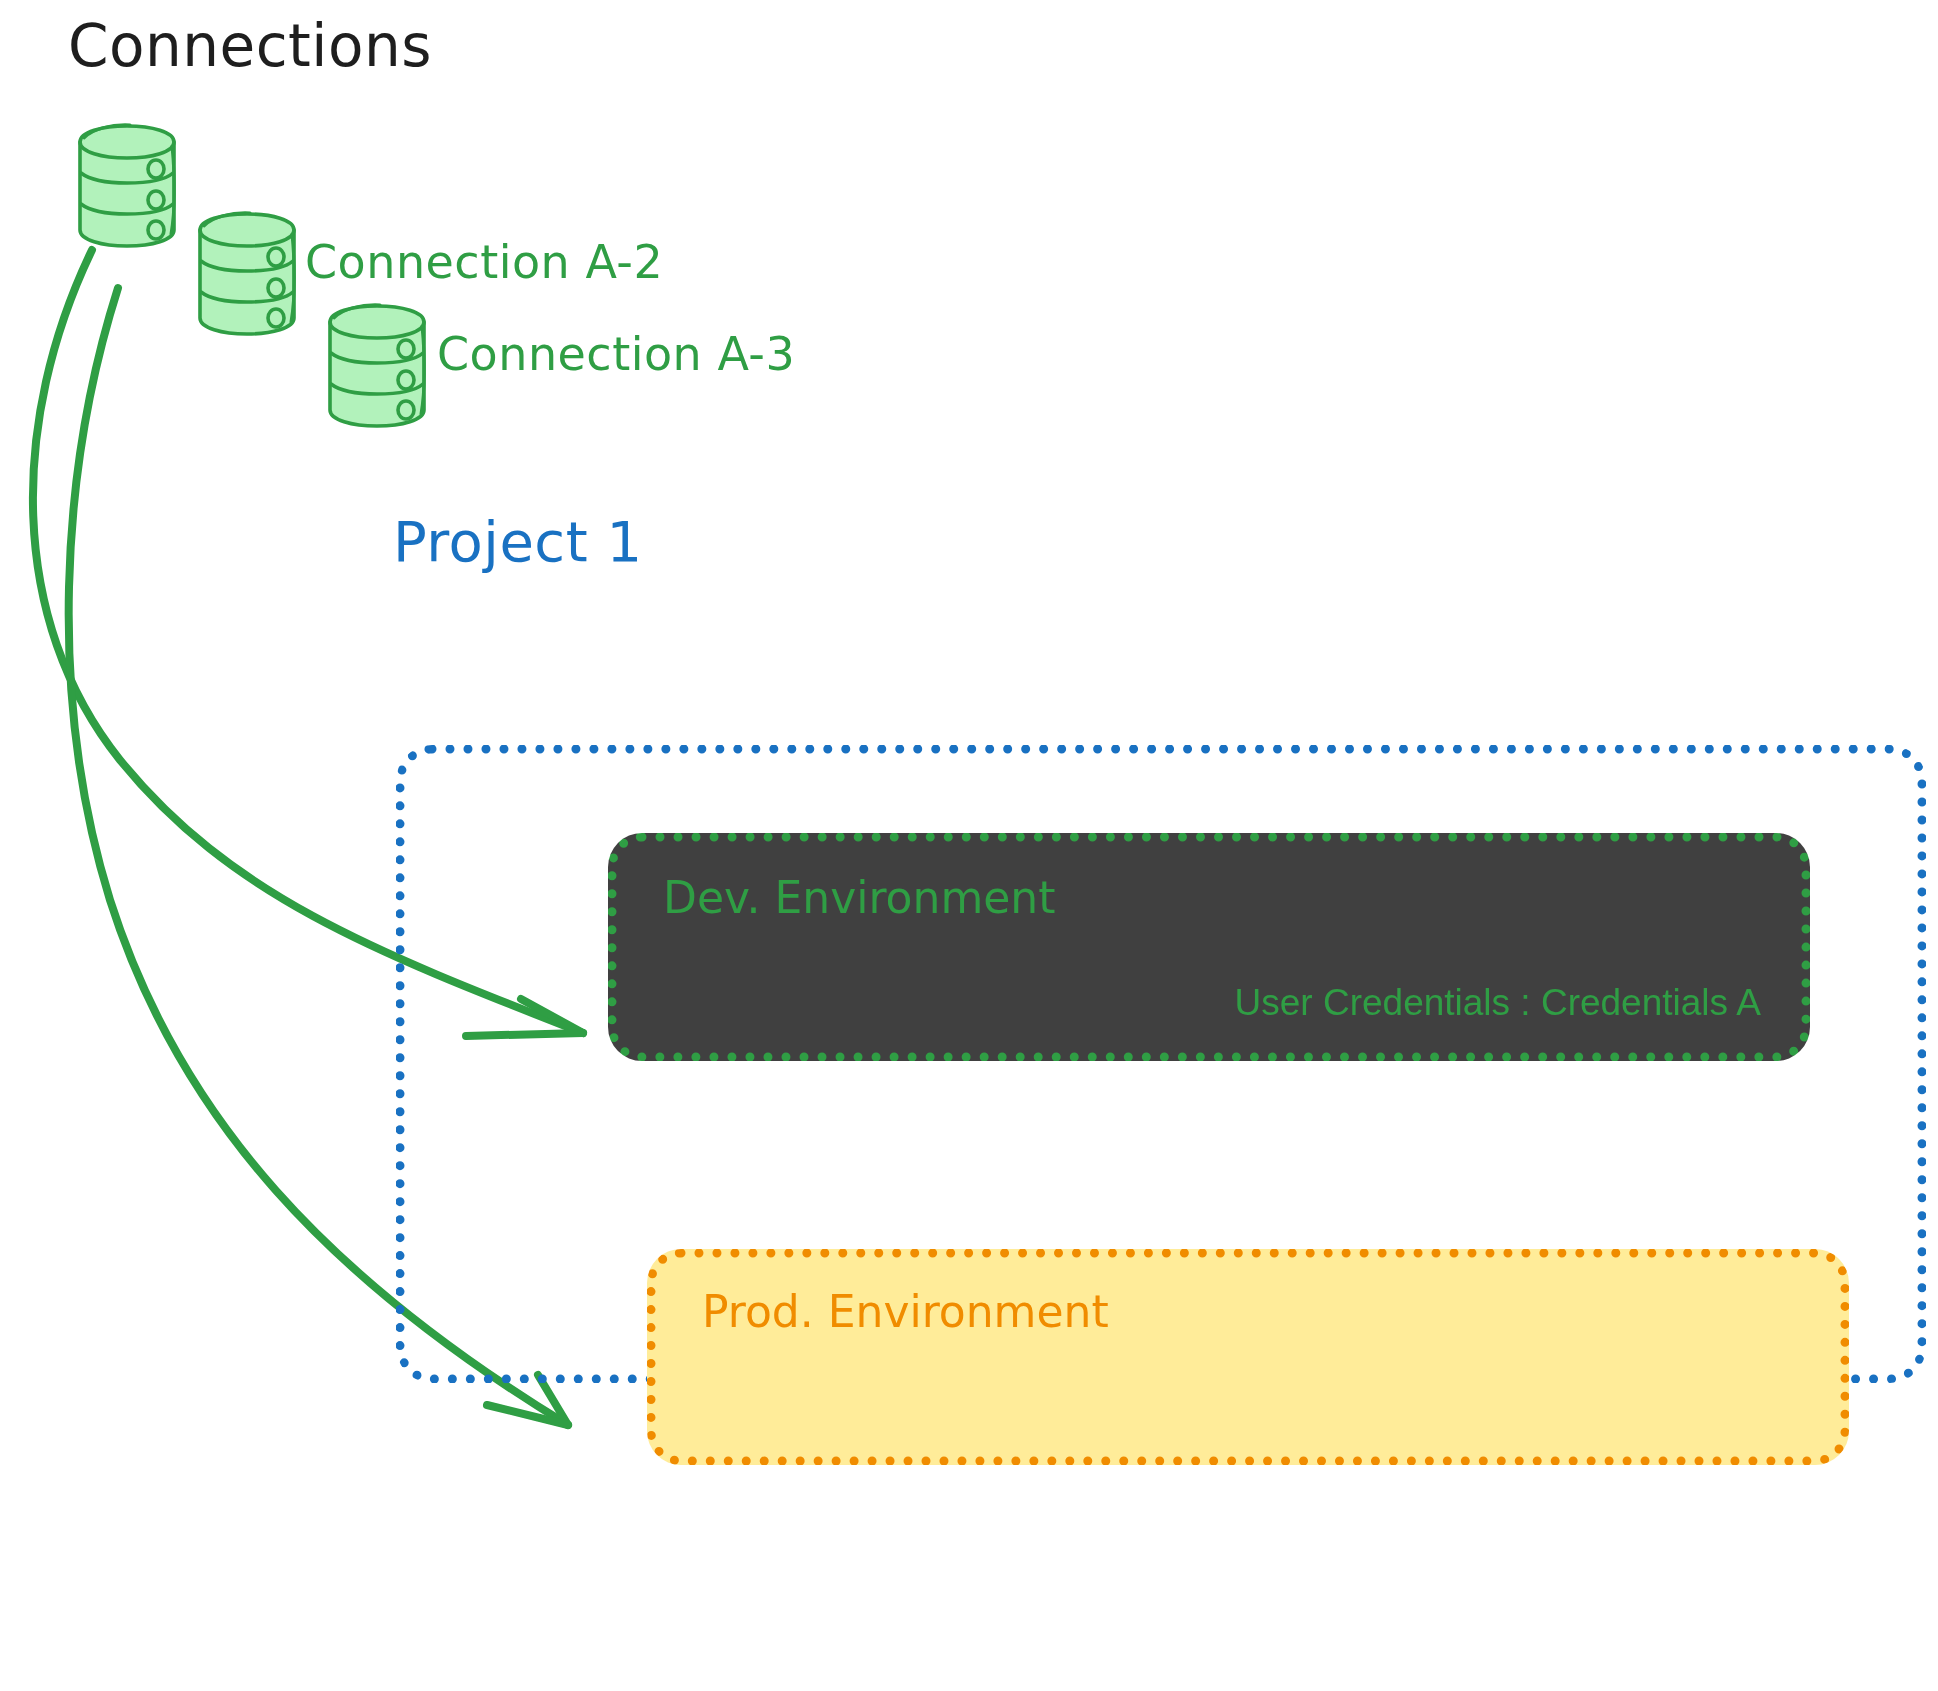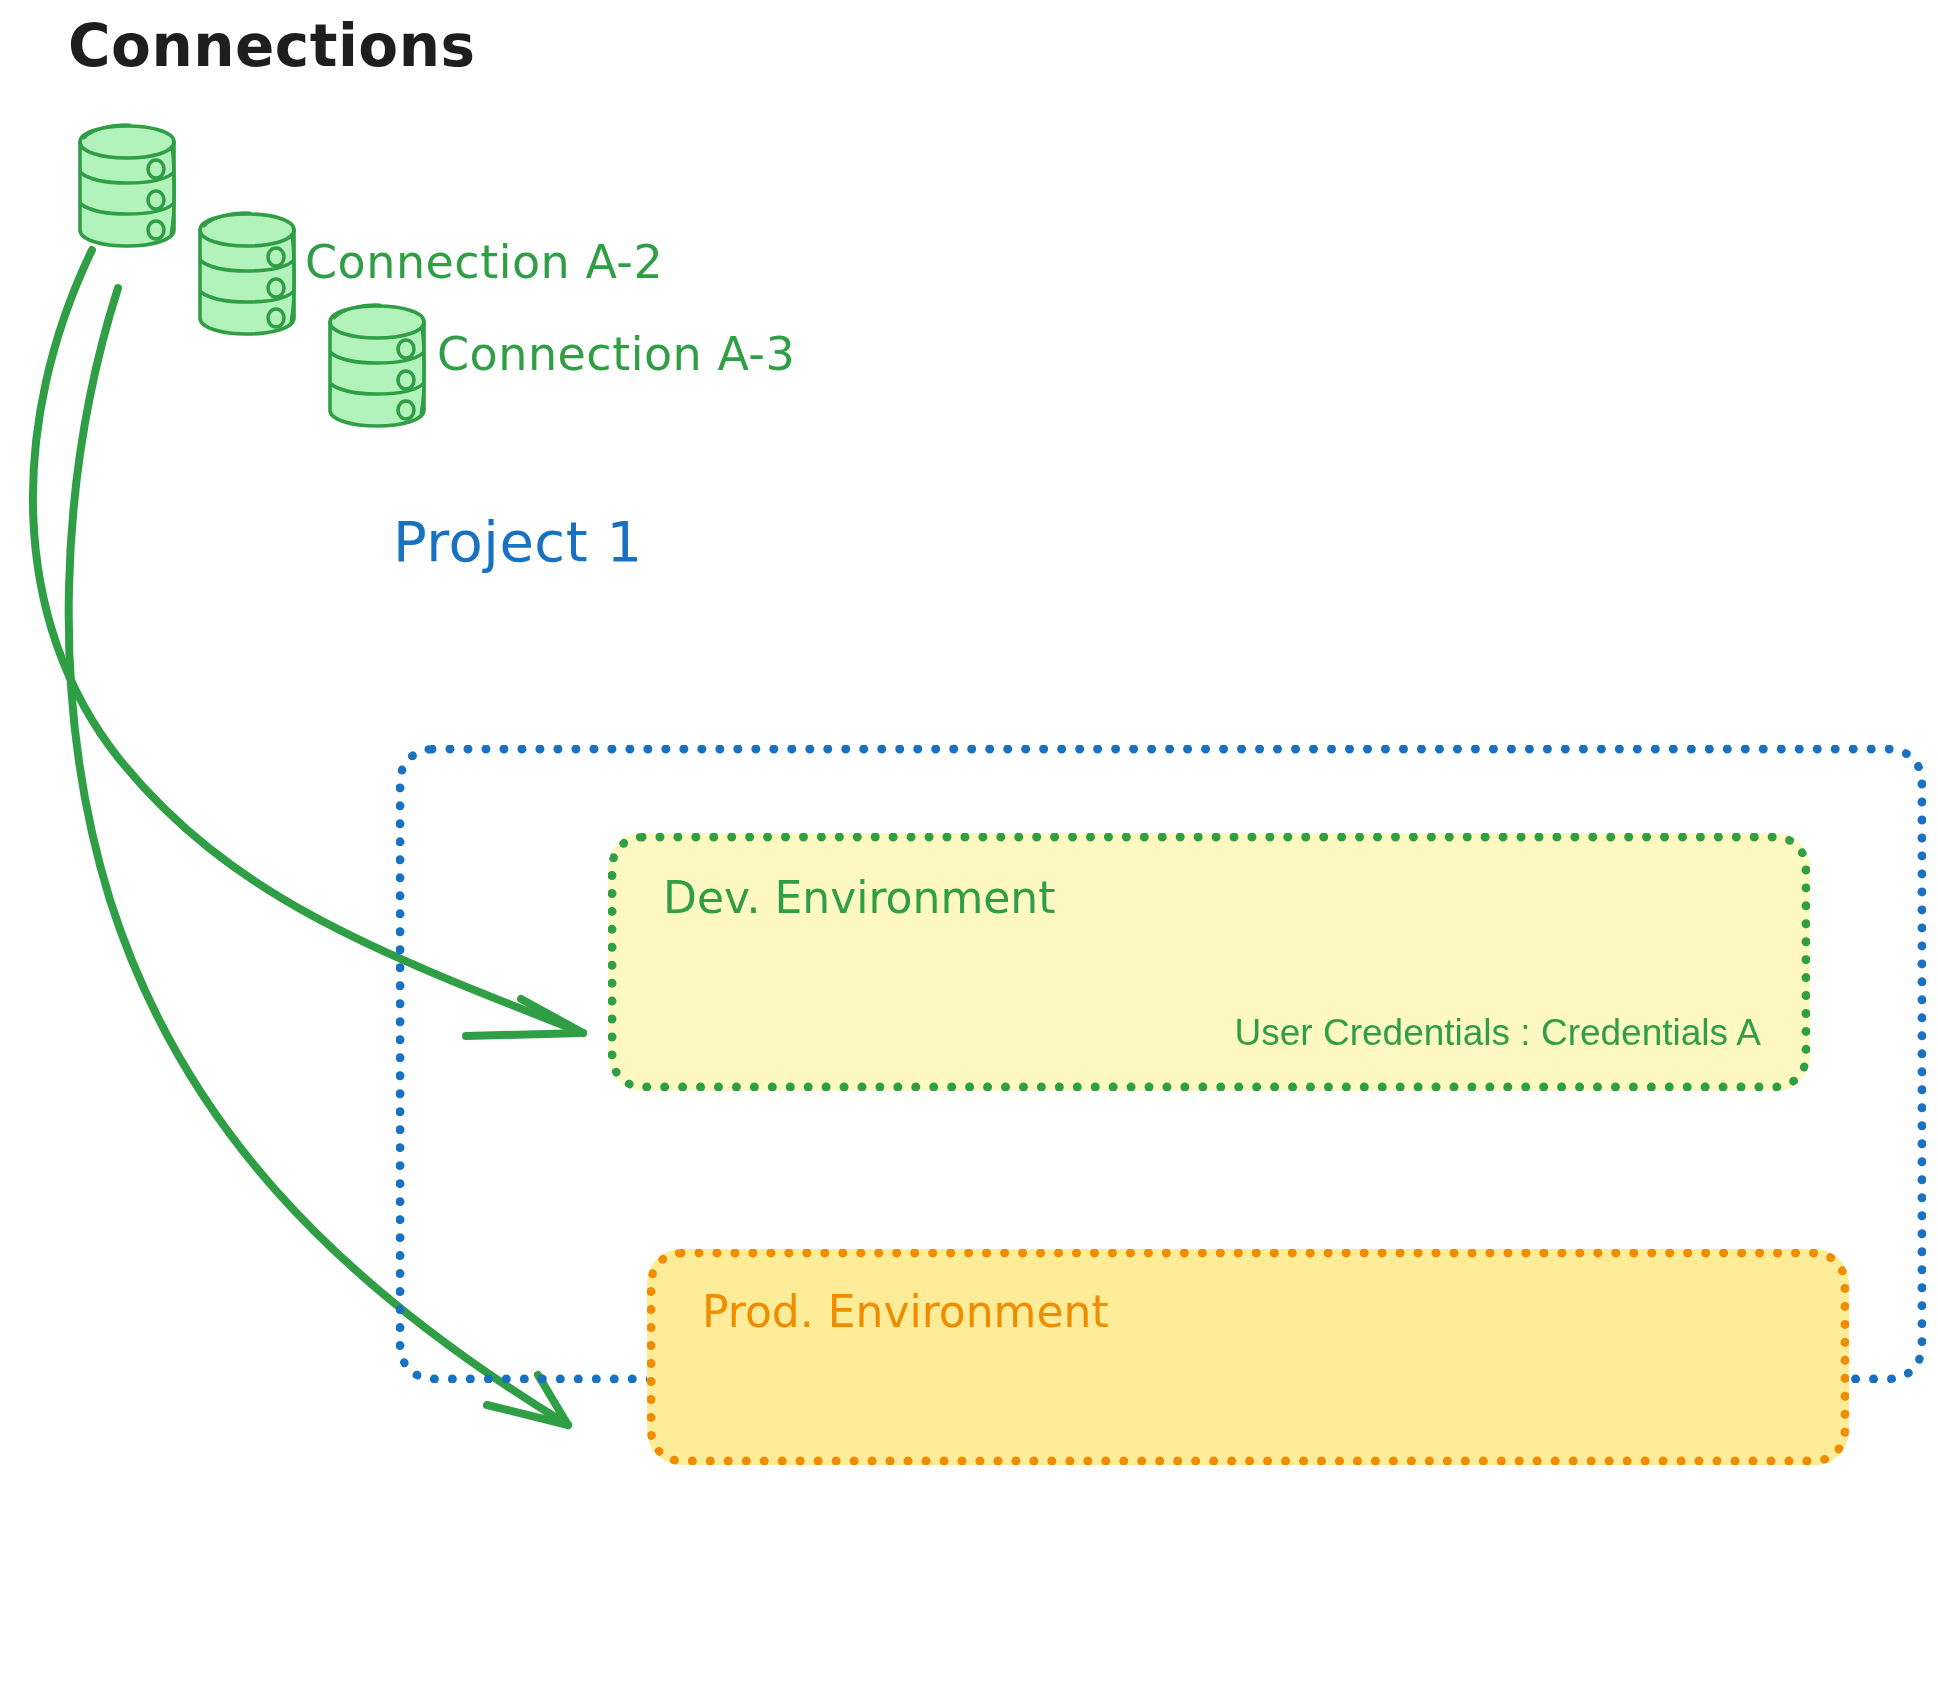--- a/index.html
+++ b/index.html
@@ -38,21 +38,21 @@
     font-weight: 400;
     white-space: nowrap;
     letter-spacing: 0.5px;
   }
 
   #title-connections {
     left: 68px;
     top: 12px;
     font-size: 58px;
     color: #1e1e1e;
-    font-weight: 700;
+    font-weight: 400;
   }
 
   .conn-label {
     font-size: 46px;
     color: #2f9e44;
   }
   #conn-label-0 { left: 191px; top: 143px; }
   #conn-label-1 { left: 305px; top: 235px; }
   #conn-label-2 { left: 437px; top: 327px; }
 
@@ -79,22 +79,22 @@
   .env-box {
     position: absolute;
     box-sizing: border-box;
     border-radius: 34px;
   }
 
   #dev-box {
     left: 608px;
     top: 833px;
     width: 1202px;
-    height: 258px;
-    background: #fef9c3;
+    height: 228px;
+    background: #404040;
     border: 9px dotted #2f9e44;
   }
 
   #prod-box {
     left: 608px;
     top: 1249px;
     width: 1202px;
     height: 216px;
     background: #ffec99;
     border: 9px dotted #f08c00;

